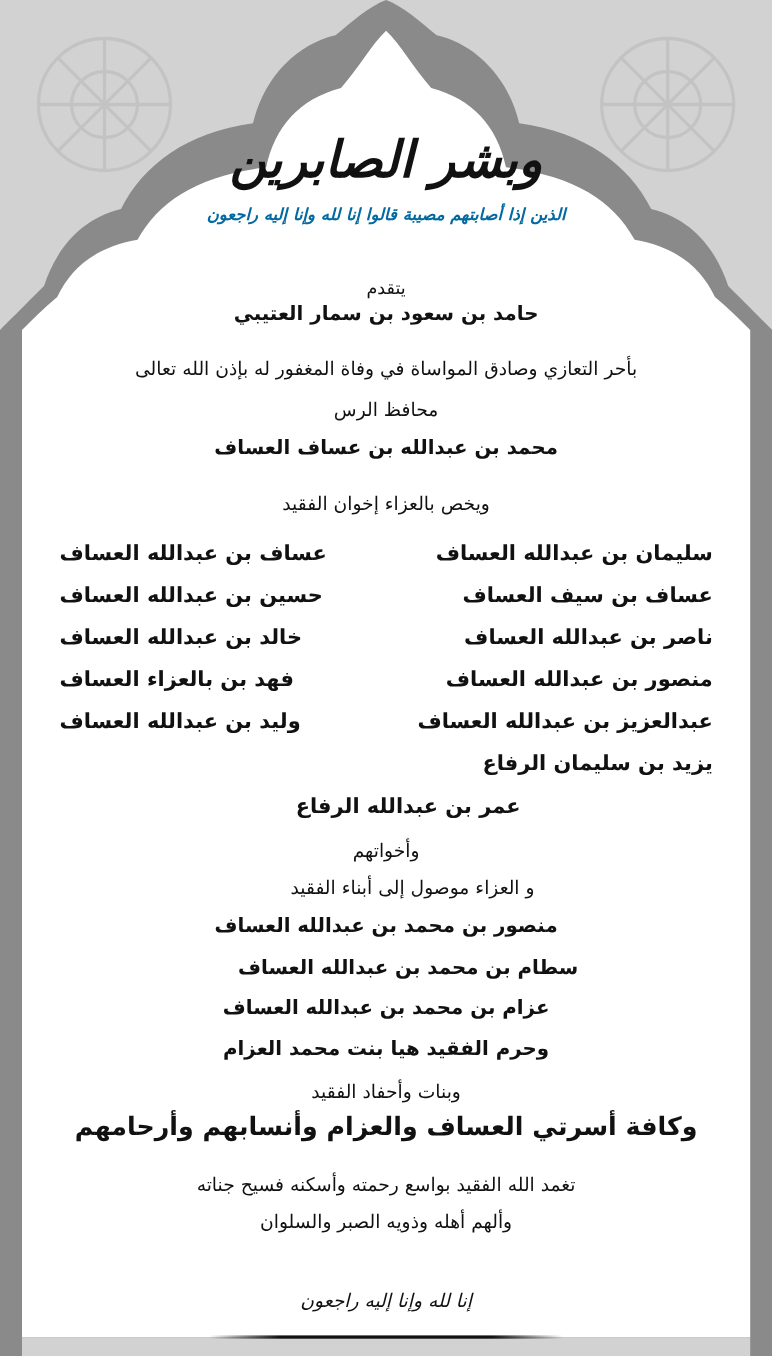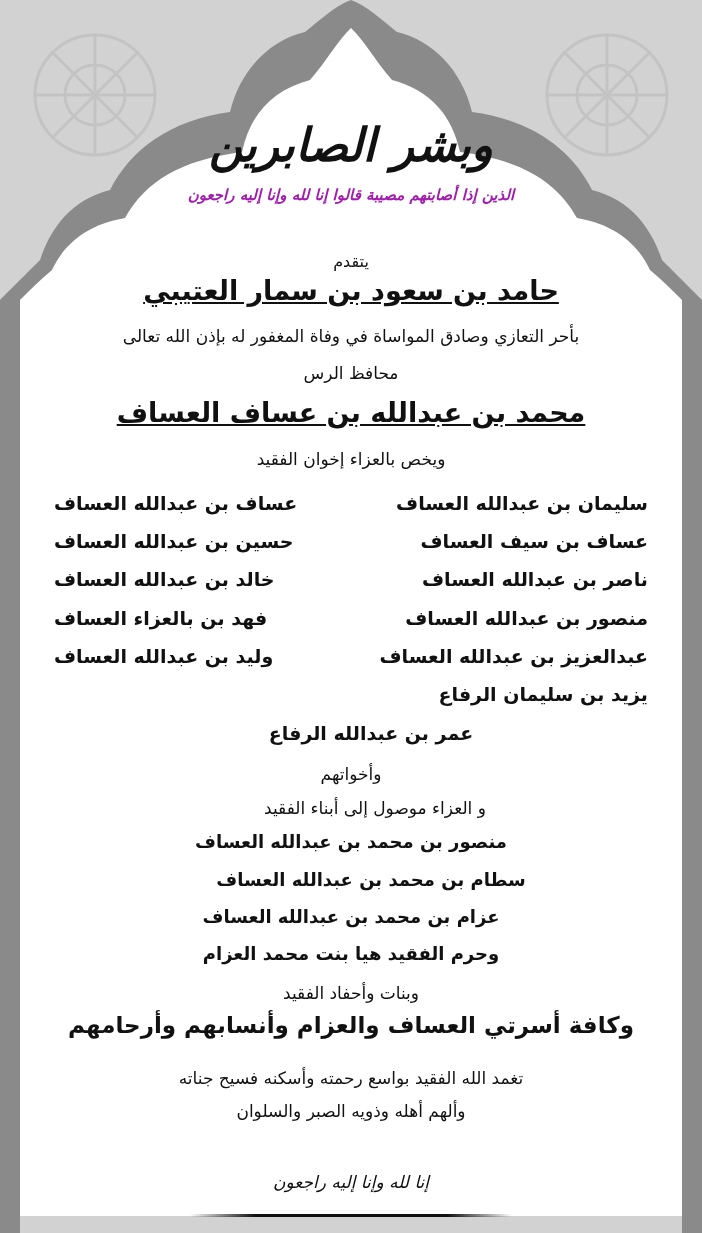--- a/index.html
+++ b/index.html
@@ -14,25 +14,25 @@
       position: absolute; left: 20px; right: 20px; top: 0; bottom: 0;
       direction: rtl; text-align: center; border-radius: 22px;
     }
     .line { position: absolute; left: 0; right: 0; text-align: center; white-space: nowrap; }
     .callig-main {
       top: 118px; font-family: "DejaVu Serif", serif; font-size: 46px; font-weight: bold;
       letter-spacing: 1px; color: #111; font-style: italic;
     }
     .callig-sub {
       top: 186px; font-family: "DejaVu Serif", serif; font-size: 15px; font-weight: bold; font-style: italic;
-      color: #a21caf;
+      color: #0369a1;
     }
     .small { font-size: 16px; font-weight: normal; }
     .medium { font-size: 17px; font-weight: normal; }
-    .big { font-size: 27px; font-weight: bold; text-decoration: underline; }
+    .big { font-size: 18px; font-weight: bold; }
     .name-row {
       position: absolute; left: 34px; right: 34px;
       display: flex; justify-content: space-between; direction: rtl;
       font-size: 19px; font-weight: bold; white-space: nowrap;
     }
     .name-center { font-size: 19px; font-weight: bold; padding-left: 40px; }
     .sons { font-size: 18px; font-weight: bold; }
     .family { font-size: 23px; font-weight: bold; }
     .footer-callig {
       top: 1172px; font-family: "DejaVu Serif", serif; font-size: 17px; font-style: italic; font-weight: normal;

